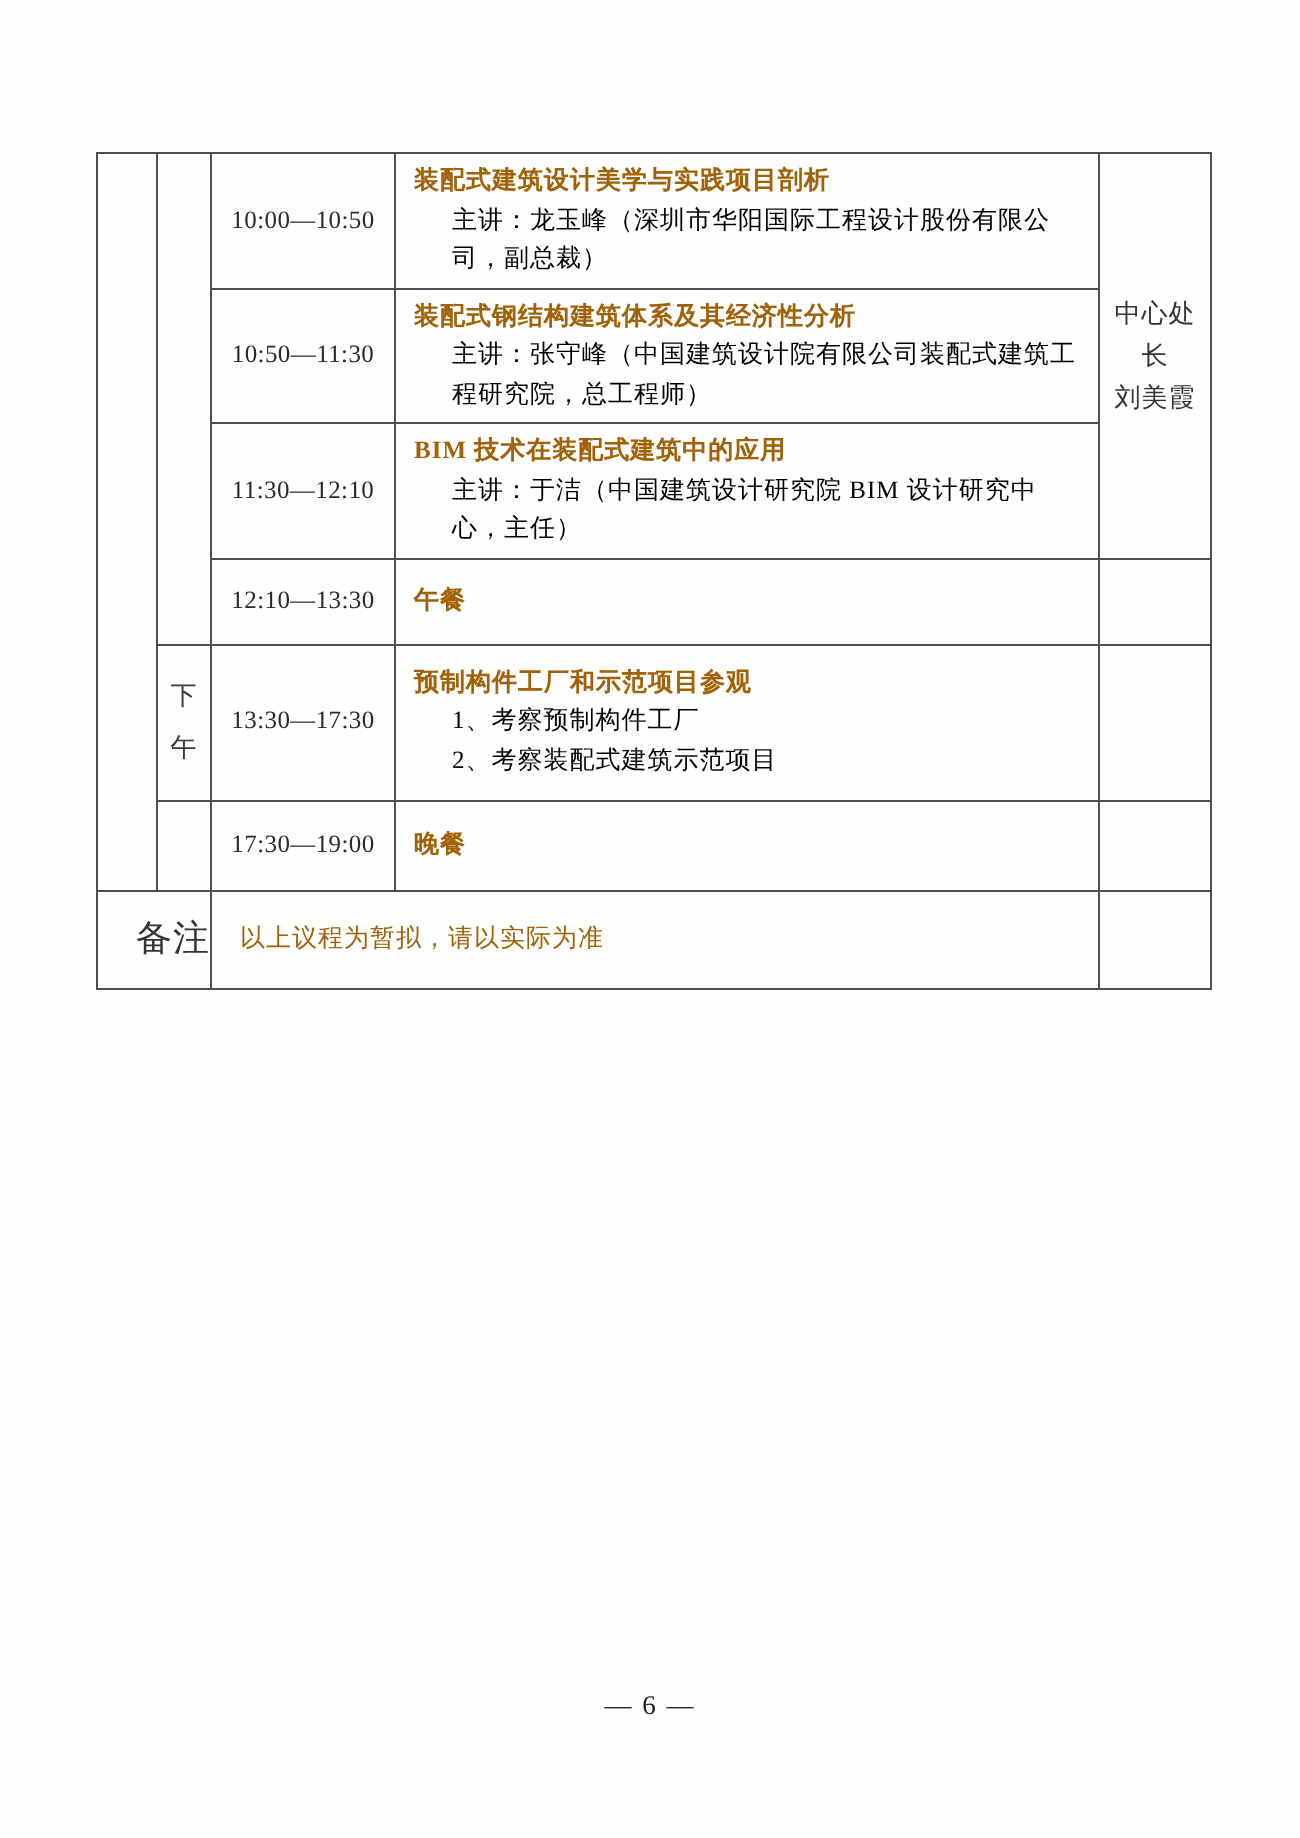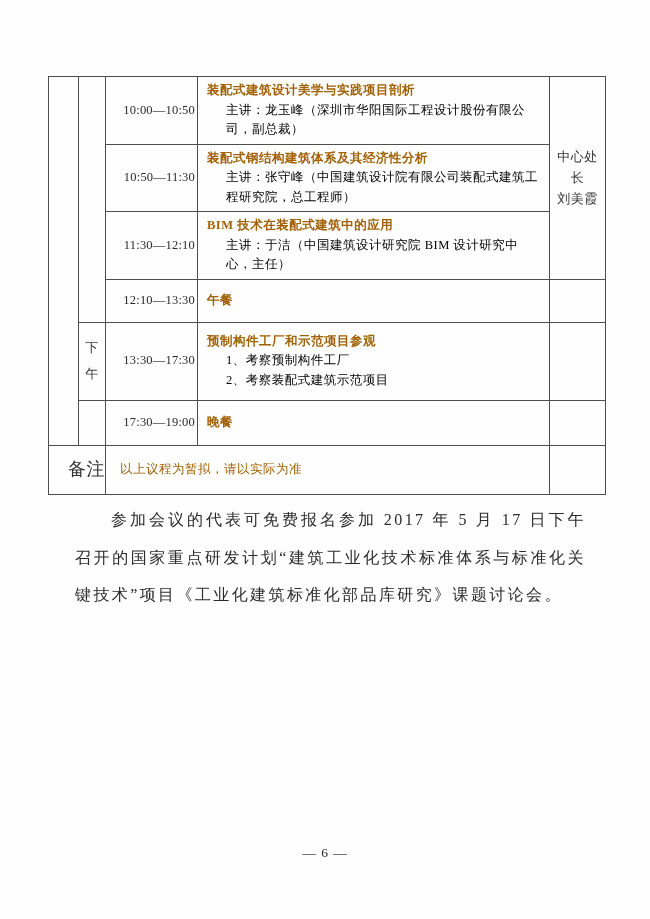--- a/index.html
+++ b/index.html
@@ -38,21 +38,21 @@
   td.col-spacer { }
   td.period-cell {
     text-align: center;
     word-break: break-all;
     line-height: 26px;
     font-size: 13px;
     color: #3a3a3a;
     padding: 2px 6px;
   }
   td.time-cell {
-    text-align: right;
+    text-align: center;
     font-size: 12.5px;
     letter-spacing: 0.2px;
     color: #2a2a2a;
     padding: 2px 2px;
     white-space: nowrap;
   }
   td.session-cell {
     padding: 4px 9px 4px 9px;
     text-align: left;
   }
@@ -184,17 +184,16 @@
       </tr>
 
       <tr style="height:49px">
         <td class="remark-label-cell" colspan="2">备注</td>
         <td class="remark-text-cell" colspan="2">以上议程为暂拟，请以实际为准</td>
         <td></td>
       </tr>
     </tbody>
   </table>
 
-  <p class="notice">参加会议的代表可免费报名参加 2017 年 5 月 17 日下午召开的国家重点研发计划“建筑工业化技术标准体系与标准化关键技术”项目《工业化建筑标准化部品库研究》课题讨论会。</p>
 
   <div class="page-number">— 6 —</div>
 
 </div>
 
 </body></html>

